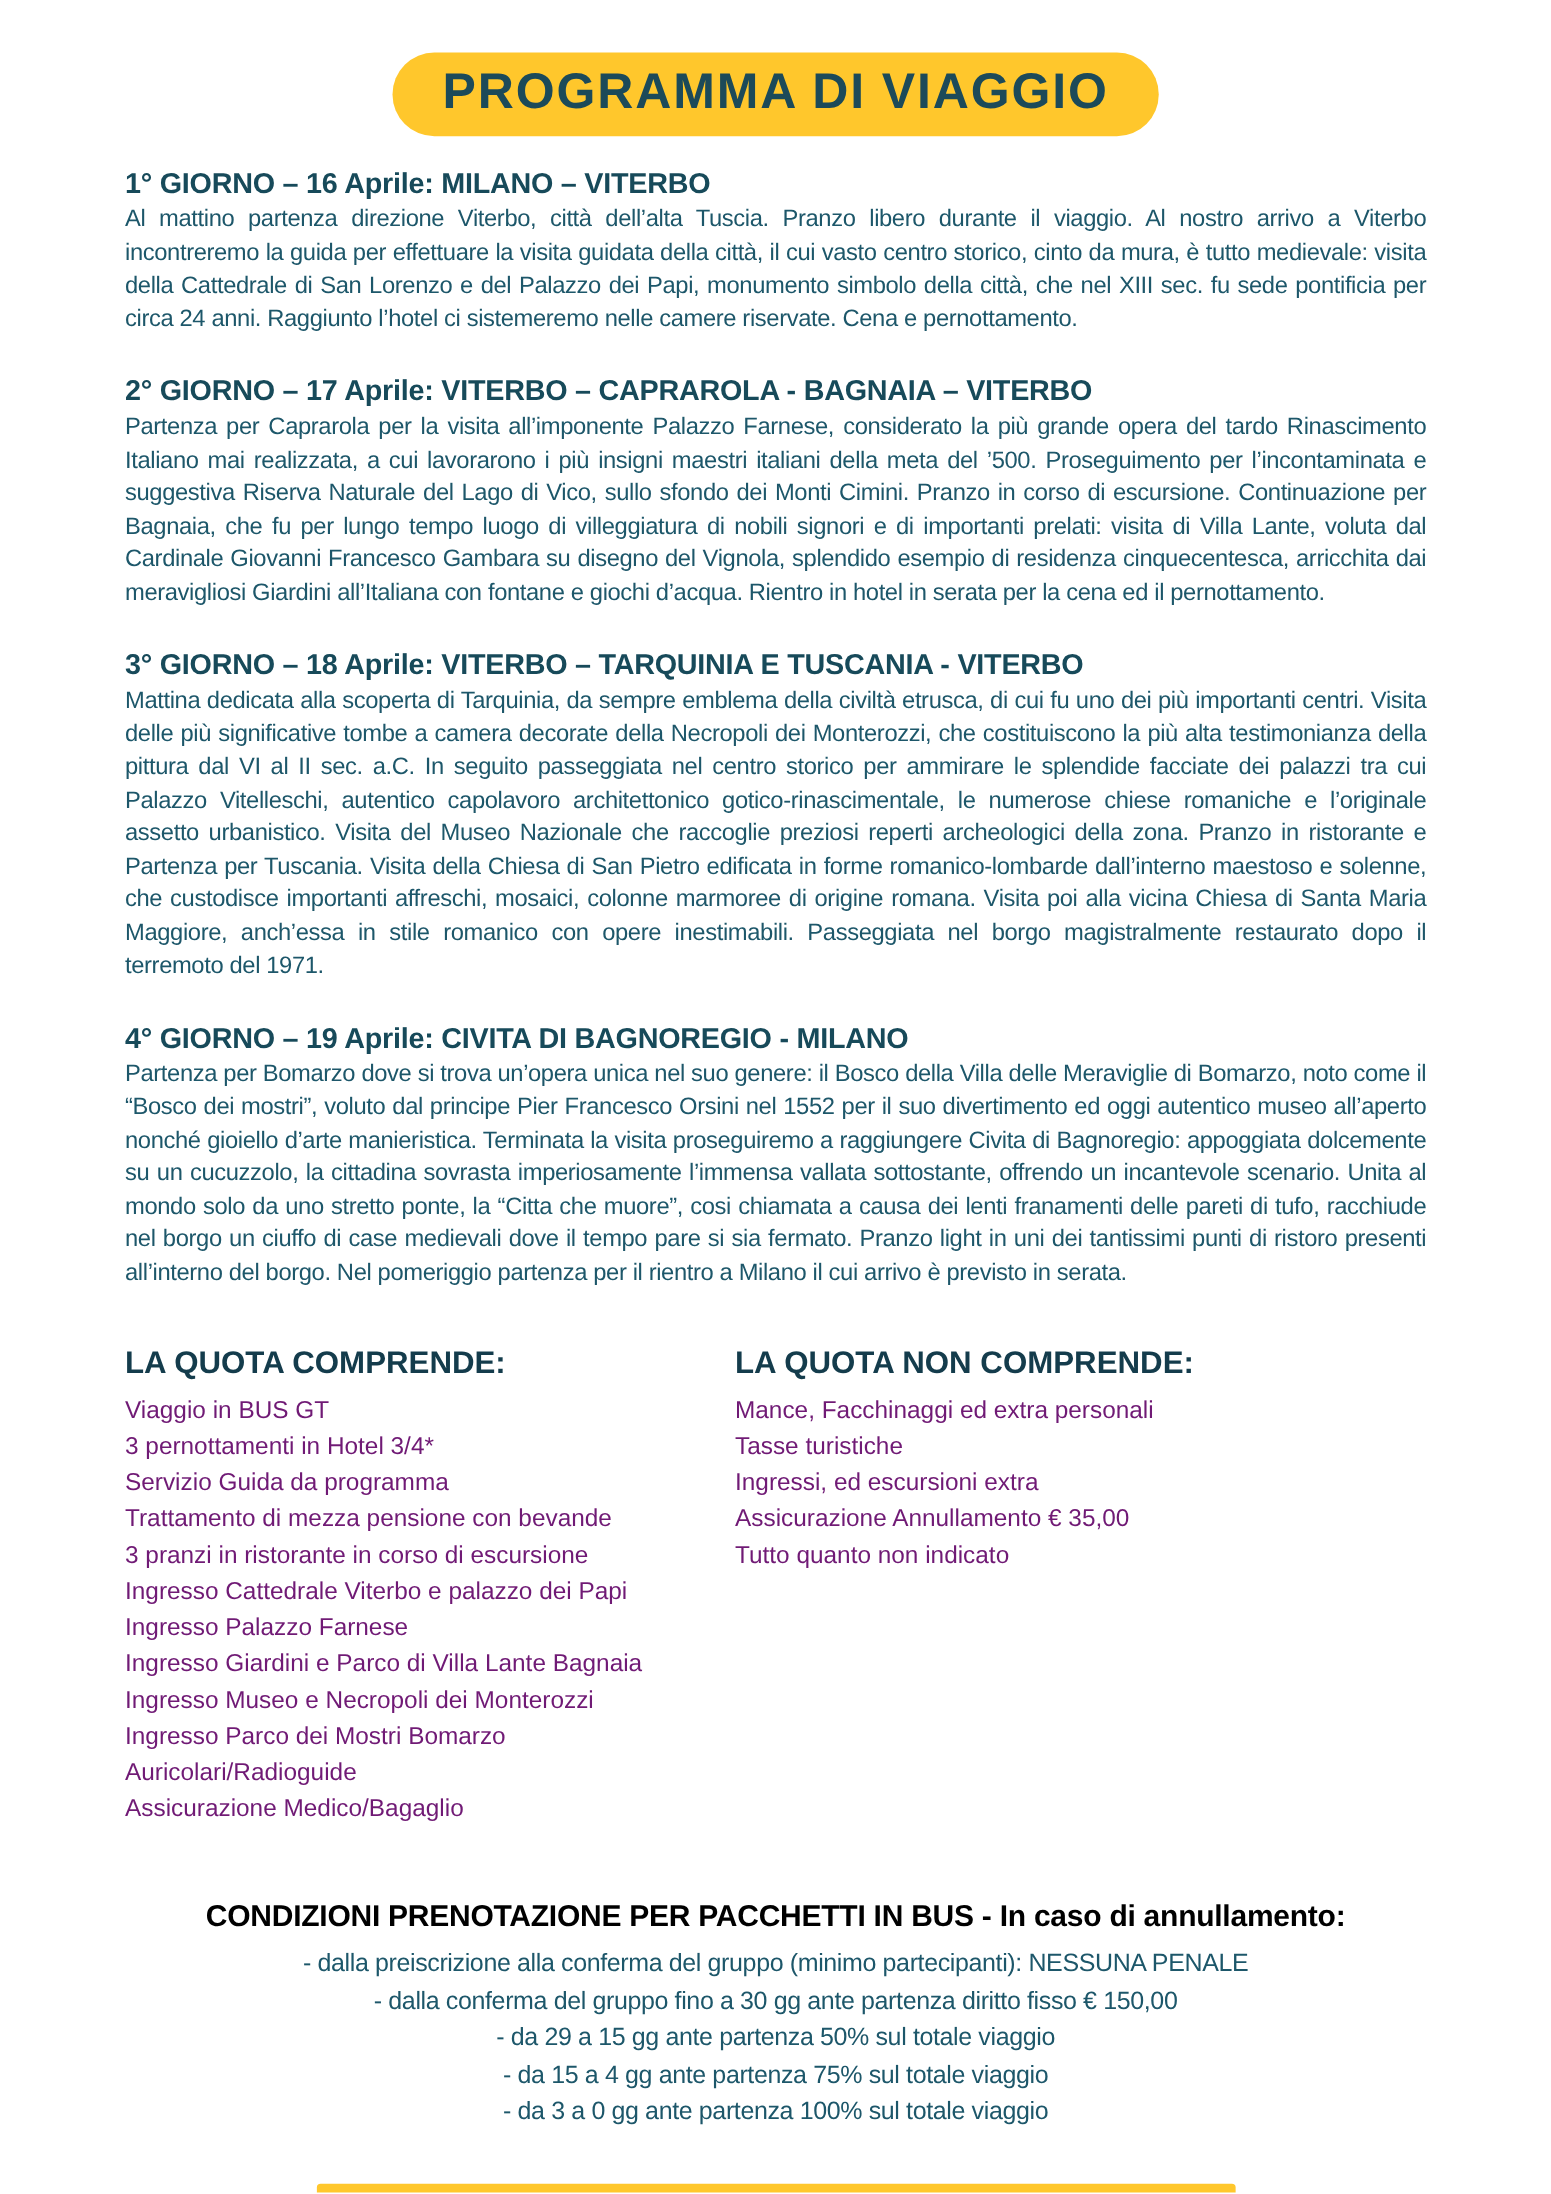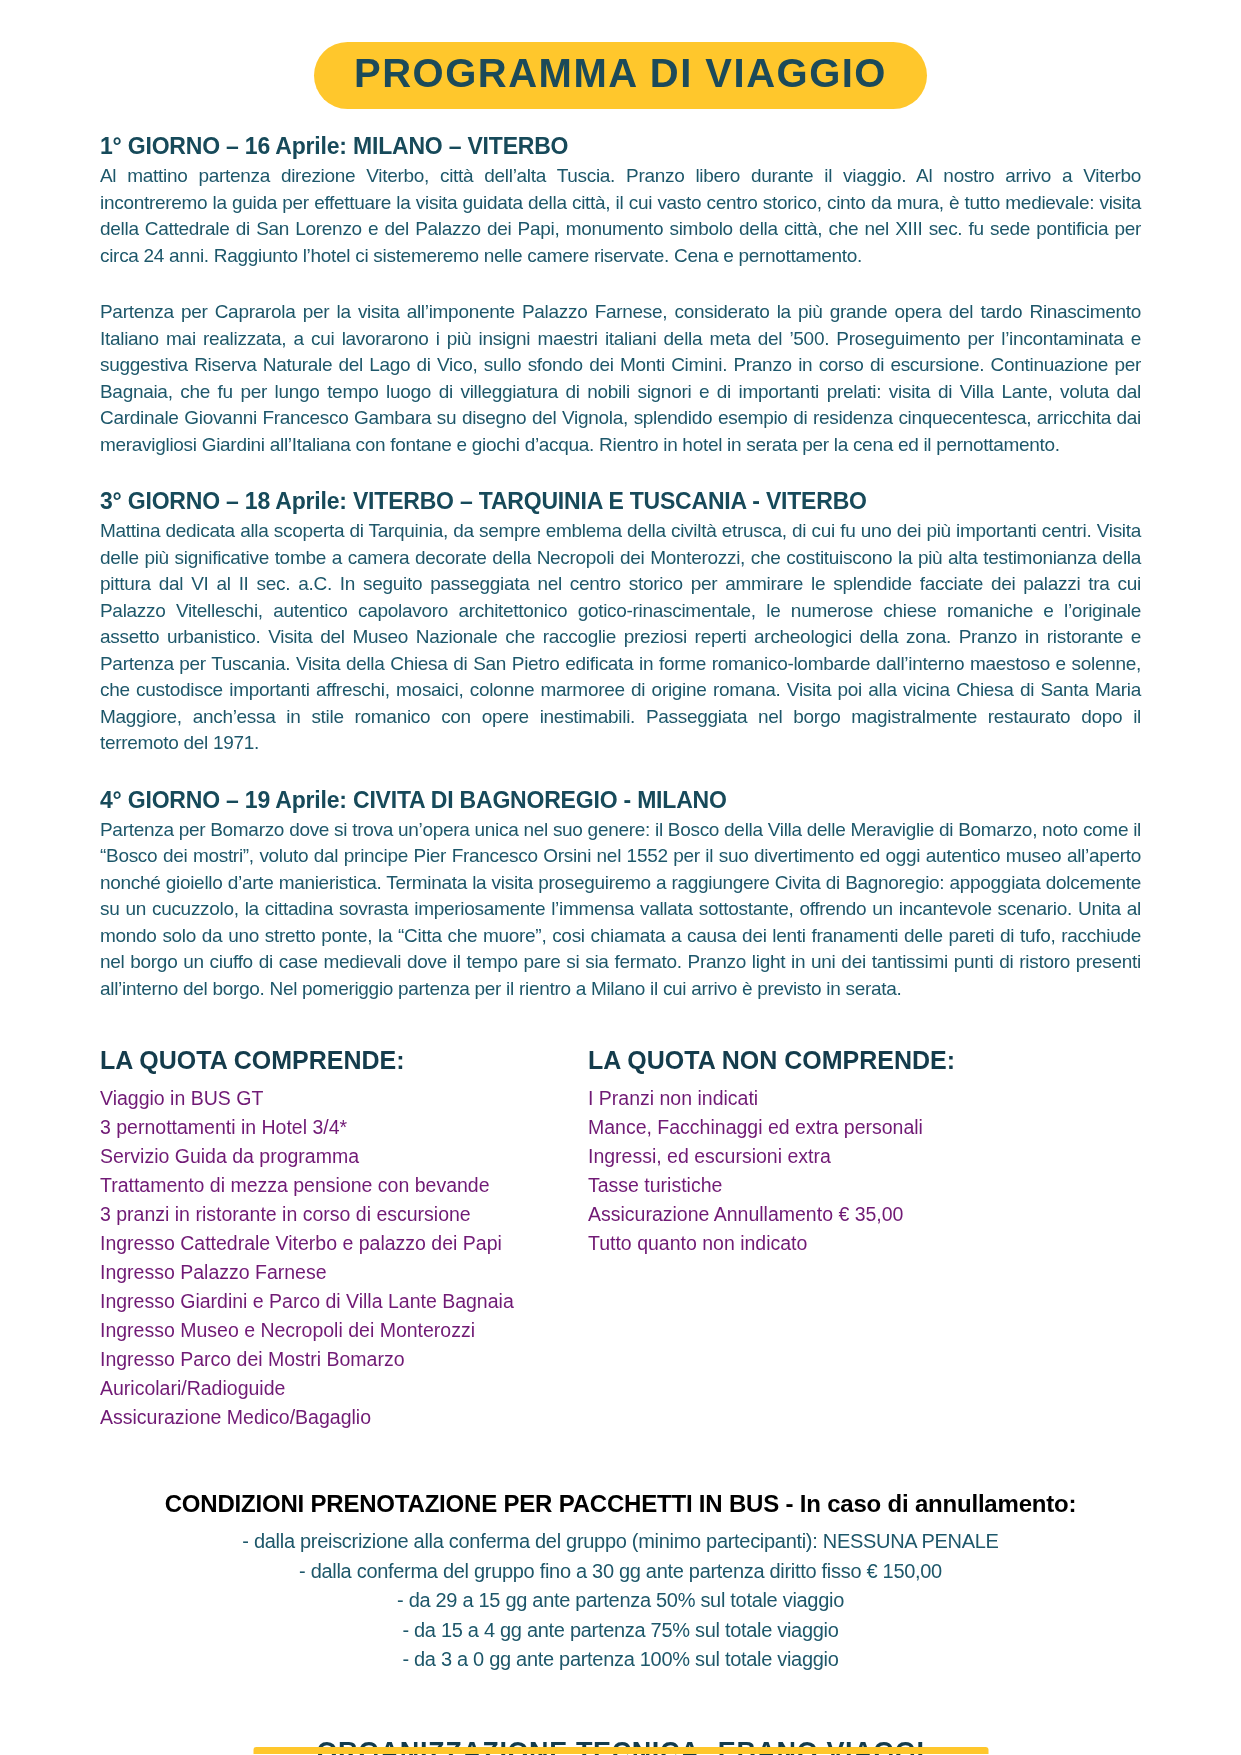--- a/index.html
+++ b/index.html
@@ -108,20 +108,21 @@
 <div class="page">
 
   <div class="title-badge">PROGRAMMA DI VIAGGIO</div>
 
   <div class="day-section">
     <div class="day-heading">1° GIORNO – 16 Aprile: MILANO – VITERBO</div>
     <p class="day-body">Al mattino partenza direzione Viterbo, città dell’alta Tuscia. Pranzo libero durante il viaggio. Al nostro arrivo a Viterbo incontreremo la guida per effettuare la visita guidata della città, il cui vasto centro storico, cinto da mura, è tutto medievale: visita della Cattedrale di San Lorenzo e del Palazzo dei Papi, monumento simbolo della città, che nel XIII sec. fu sede pontificia per circa 24 anni. Raggiunto l’hotel ci sistemeremo nelle camere riservate. Cena e pernottamento.</p>
   </div>
 
   <div class="day-section">
+    <div class="day-heading">2° GIORNO – 17 Aprile: VITERBO – CAPRAROLA - BAGNAIA – VITERBO</div>
     <p class="day-body">Partenza per Caprarola per la visita all’imponente Palazzo Farnese, considerato la più grande opera del tardo Rinascimento Italiano mai realizzata, a cui lavorarono i più insigni maestri italiani della meta del ’500. Proseguimento per l’incontaminata e suggestiva Riserva Naturale del Lago di Vico, sullo sfondo dei Monti Cimini. Pranzo in corso di escursione. Continuazione per Bagnaia, che fu per lungo tempo luogo di villeggiatura di nobili signori e di importanti prelati: visita di Villa Lante, voluta dal Cardinale Giovanni Francesco Gambara su disegno del Vignola, splendido esempio di residenza cinquecentesca, arricchita dai meravigliosi Giardini all’Italiana con fontane e giochi d’acqua. Rientro in hotel in serata per la cena ed il pernottamento.</p>
   </div>
 
   <div class="day-section">
     <div class="day-heading">3° GIORNO – 18 Aprile: VITERBO – TARQUINIA E TUSCANIA - VITERBO</div>
     <p class="day-body">Mattina dedicata alla scoperta di Tarquinia, da sempre emblema della civiltà etrusca, di cui fu uno dei più importanti centri. Visita delle più significative tombe a camera decorate della Necropoli dei Monterozzi, che costituiscono la più alta testimonianza della pittura dal VI al II sec. a.C. In seguito passeggiata nel centro storico per ammirare le splendide facciate dei palazzi tra cui Palazzo Vitelleschi, autentico capolavoro architettonico gotico-rinascimentale, le numerose chiese romaniche e l’originale assetto urbanistico. Visita del Museo Nazionale che raccoglie preziosi reperti archeologici della zona. Pranzo in ristorante e Partenza per Tuscania. Visita della Chiesa di San Pietro edificata in forme romanico-lombarde dall’interno maestoso e solenne, che custodisce importanti affreschi, mosaici, colonne marmoree di origine romana. Visita poi alla vicina Chiesa di Santa Maria Maggiore, anch’essa in stile romanico con opere inestimabili. Passeggiata nel borgo magistralmente restaurato dopo il terremoto del 1971.</p>
   </div>
 
   <div class="day-section">
     <div class="day-heading">4° GIORNO – 19 Aprile: CIVITA DI BAGNOREGIO - MILANO</div>
@@ -142,24 +143,23 @@
         <li>Ingresso Giardini e Parco di Villa Lante Bagnaia</li>
         <li>Ingresso Museo e Necropoli dei Monterozzi</li>
         <li>Ingresso Parco dei Mostri Bomarzo</li>
         <li>Auricolari/Radioguide</li>
         <li>Assicurazione Medico/Bagaglio</li>
       </ul>
     </div>
     <div class="quota-col-right">
       <div class="quota-heading">LA QUOTA NON COMPRENDE:</div>
       <ul class="quota-list">
-        <li>I Pranzi non indicati</li>
         <li>Mance, Facchinaggi ed extra personali</li>
+        <li>Tasse turistiche</li>
         <li>Ingressi, ed escursioni extra</li>
-        <li>Tasse turistiche</li>
         <li>Assicurazione Annullamento € 35,00</li>
         <li>Tutto quanto non indicato</li>
       </ul>
     </div>
   </div>
 
   <div class="conditions">
     <div class="cond-heading">CONDIZIONI PRENOTAZIONE PER PACCHETTI IN BUS - In caso di annullamento:</div>
     <div class="cond-line">- dalla preiscrizione alla conferma del gruppo (minimo partecipanti): NESSUNA PENALE</div>
     <div class="cond-line">- dalla conferma del gruppo fino a 30 gg ante partenza diritto fisso € 150,00</div>

